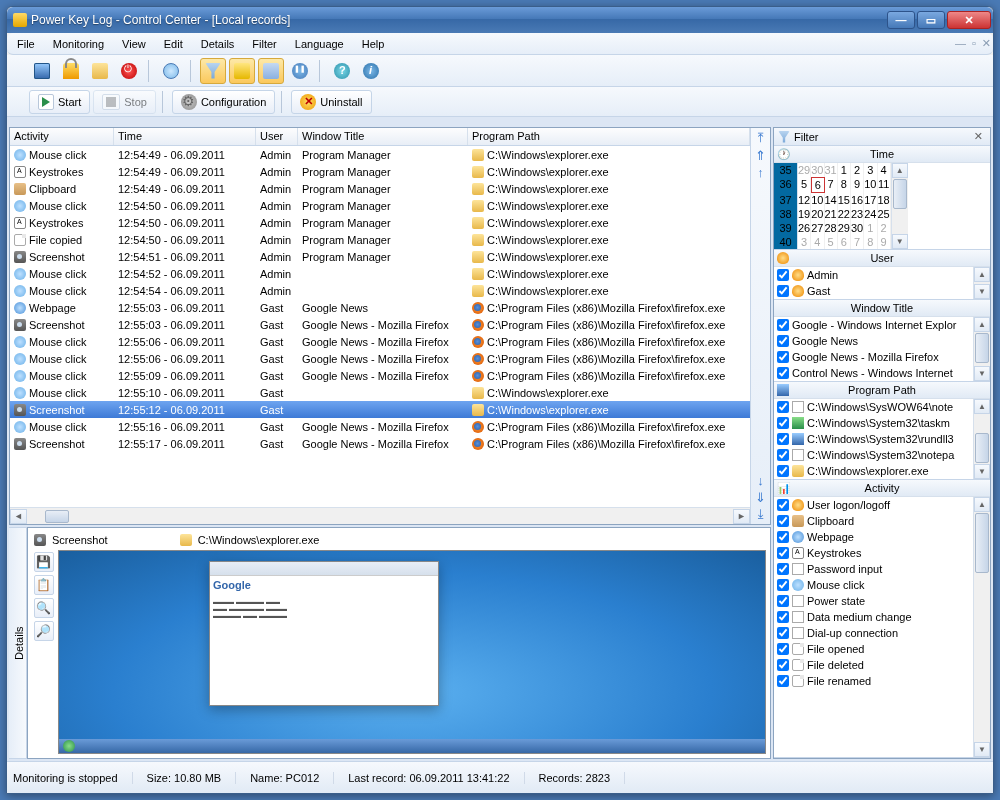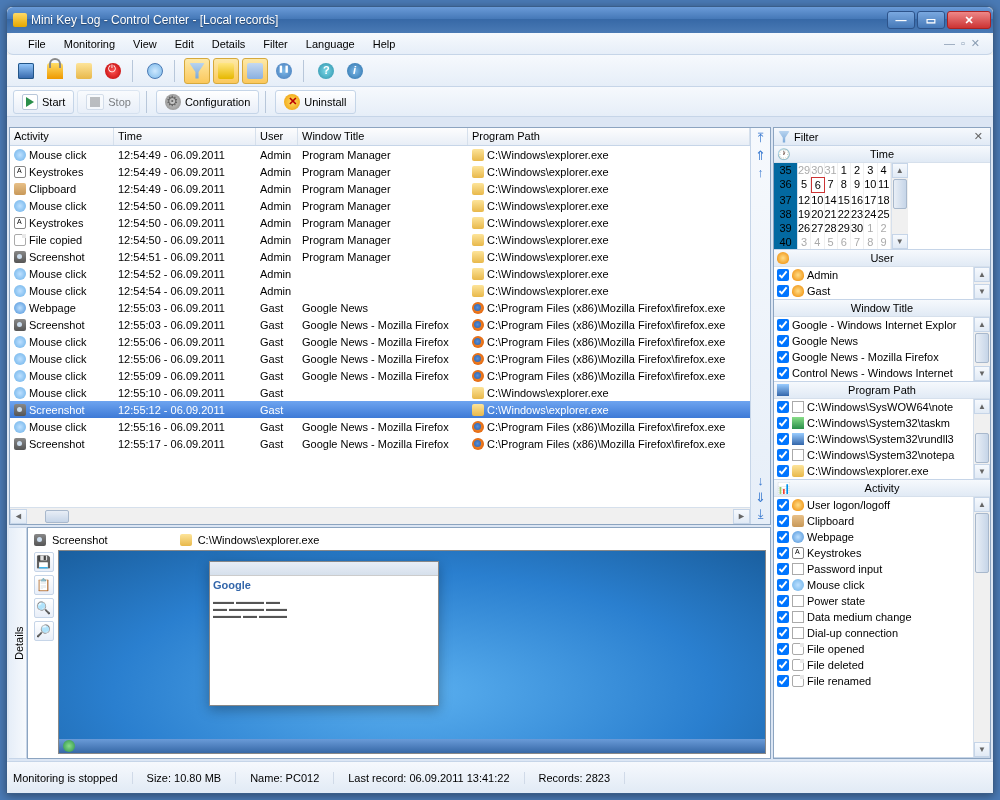--- a/index.html
+++ b/index.html
@@ -4,25 +4,25 @@
 <style>
 * { box-sizing: border-box; margin: 0; padding: 0; font-family: "Segoe UI", Tahoma, sans-serif; font-size: 11px; }
 body { background: #4a7ab5; width: 1000px; height: 800px; overflow: hidden; }
 .window { position: absolute; left: 6px; top: 6px; width: 988px; height: 788px; background: #f0f0f0; border: 1px solid #3a5e8a; border-radius: 6px 6px 0 0; box-shadow: 0 2px 10px rgba(0,0,0,.4); display: flex; flex-direction: column; }
 .titlebar { height: 26px; background: linear-gradient(#6a9bd8,#4679b8 45%,#3668a6 46%,#4a7ab5); border-radius: 6px 6px 0 0; display: flex; align-items: center; padding: 0 2px 0 6px; color: #fff; }
 .titlebar .icon { width: 14px; height: 14px; background: linear-gradient(#ffd966,#e6a800); border-radius: 2px; margin-right: 4px; }
 .titlebar .title { flex: 1; font-size: 12px; text-shadow: 0 1px 1px rgba(0,0,0,.4); }
 .titlebar .btns { display: flex; gap: 2px; }
 .titlebar .btn { width: 28px; height: 18px; background: linear-gradient(#7aa8e0,#4679b8); border: 1px solid #2d538a; border-radius: 3px; color: #fff; display: flex; align-items: center; justify-content: center; font-weight: bold; }
 .titlebar .btn.close { width: 44px; background: linear-gradient(#e88,#c33); border-color: #a22; }
-.menubar { height: 22px; background: linear-gradient(#f6f9fd,#e6eef8); border-bottom: 1px solid #c6d5e8; display: flex; align-items: center; padding: 0 13px; gap: 2px; border-radius: 6px; }
+.menubar { height: 22px; background: linear-gradient(#f6f9fd,#e6eef8); border-bottom: 1px solid #c6d5e8; display: flex; align-items: center; padding: 0 2px; gap: 2px; border-radius: 6px; }
 .menubar span { padding: 2px 8px; cursor: default; }
 .menubar .mdi { margin-left: auto; display: flex; gap: 6px; color: #8a9db3; }
 .menubar .mdi span { padding: 0; }
-.toolbar1, .toolbar2 { background: linear-gradient(#f6f9fd,#e6eef8); border-bottom: 1px solid #c6d5e8; display: flex; align-items: center; padding: 2px 6px; gap: 3px; }
+.toolbar1, .toolbar2 { background: linear-gradient(#f6f9fd,#e6eef8); border-bottom: 1px solid #c6d5e8; display: flex; align-items: center; padding: 2px 22px; gap: 3px; }
 .toolbar1 { height: 32px; }
 .tbbtn { width: 26px; height: 26px; display: flex; align-items: center; justify-content: center; border-radius: 3px; cursor: default; }
 .tbbtn.pressed { background: linear-gradient(#fde9a8,#fbc85c); border: 1px solid #d6a93c; }
 .tsep { width: 4px; height: 22px; border-left: 1px solid #b8c7da; margin: 0 3px; }
 .ic { width: 16px; height: 16px; display: inline-block; border-radius: 2px; }
 .ic-monitor { background: linear-gradient(#9cf,#36a); box-shadow: inset 0 0 0 1px #258; }
 .ic-unlock { background: linear-gradient(#fd6,#e90); border-radius: 3px 3px 0 0; position: relative; }
 .ic-unlock:after{content:"";position:absolute;top:-5px;left:2px;width:8px;height:8px;border:2px solid #888;border-bottom:none;border-radius:6px 6px 0 0;}
 .ic-folder { background: linear-gradient(#fde49a,#e8b84a); }
 .ic-power { background: radial-gradient(#f55,#b00); border-radius: 50%; position: relative; }
@@ -123,21 +123,21 @@
 .ic-note{width:12px;height:12px;background:#fff;border:1px solid #aaa;display:inline-block;}
 .ic-blue{width:12px;height:12px;background:linear-gradient(#9cf,#36a);display:inline-block;}
 .ic-task{width:12px;height:12px;background:linear-gradient(#8d8,#2a8f4a);display:inline-block;}
 </style>
 </head>
 <body>
 
 <div class="window">
   <div class="titlebar">
     <span class="icon"></span>
-    <span class="title">Mini Key Log - Control Center - [Local records]</span>
+    <span class="title">Power Key Log - Control Center - [Local records]</span>
     <div class="btns">
       <div class="btn">—</div>
       <div class="btn">▭</div>
       <div class="btn close">✕</div>
     </div>
   </div>
 
   <div class="menubar">
     <span>File</span>
     <span>Monitoring</span>

